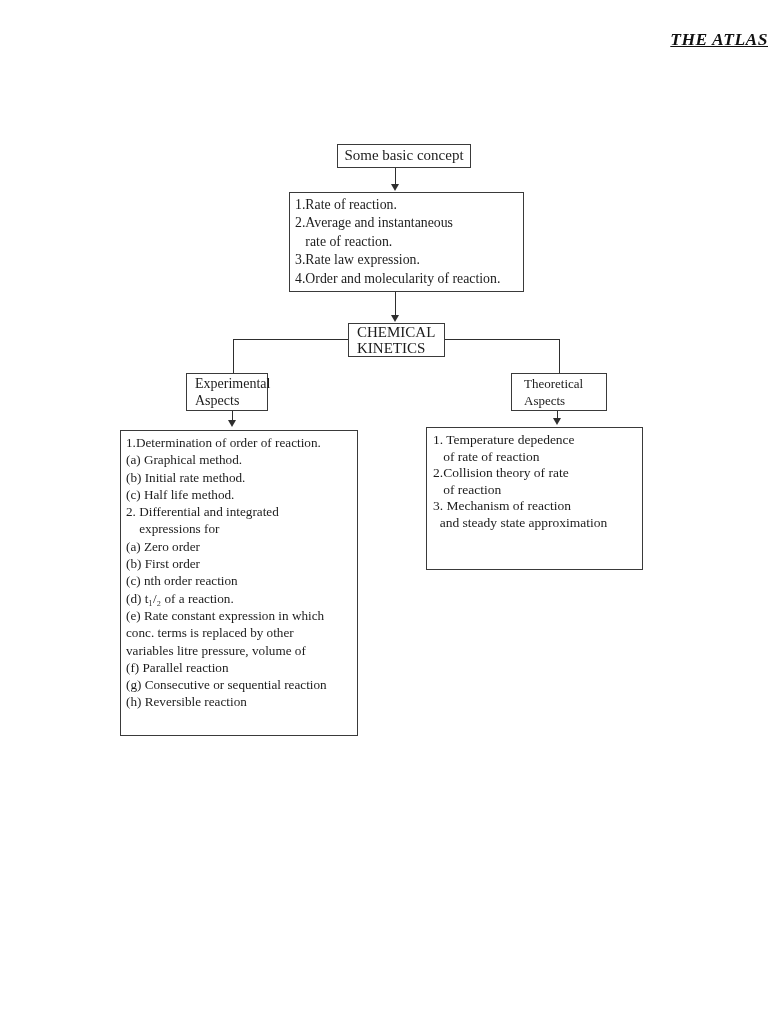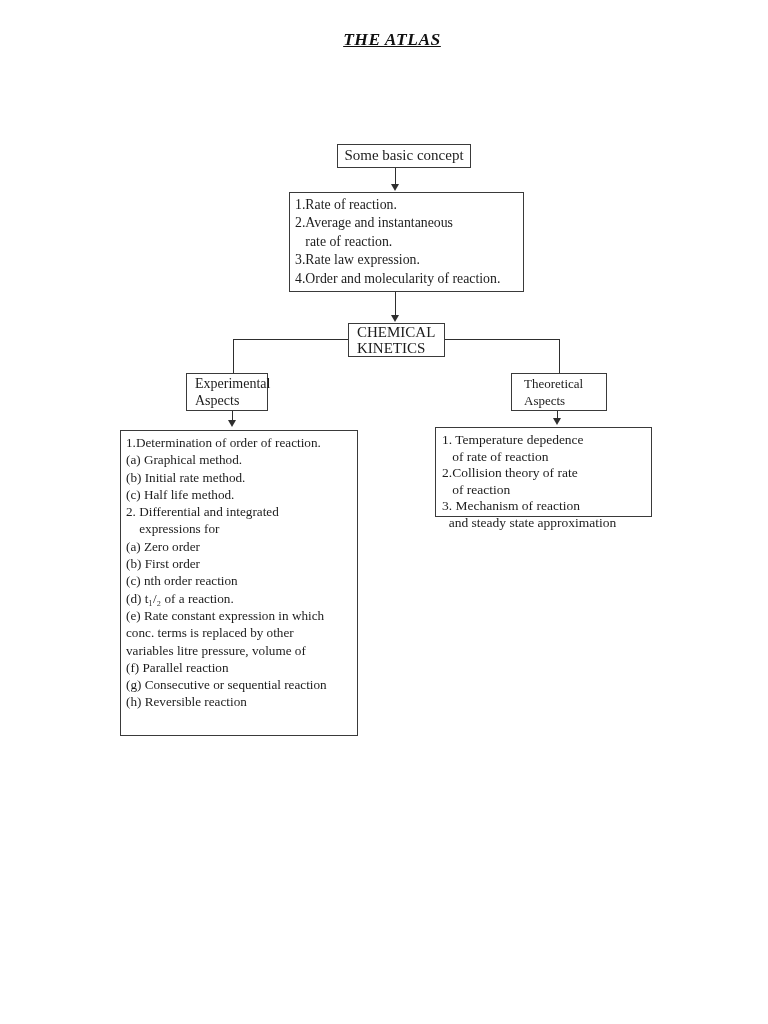--- a/index.html
+++ b/index.html
@@ -16,21 +16,21 @@
     color: #1c1c1c;
     overflow: hidden;
   }
   .title {
     position: absolute;
     top: 29px;
     left: 0;
     width: 768px;
     padding-left: 16px;
     box-sizing: border-box;
-    text-align: center;
+    text-align: right;
     font-size: 17.5px;
     font-weight: bold;
     font-style: italic;
     text-decoration: underline;
     letter-spacing: 0.5px;
     color: #111111;
   }
   .node {
     position: absolute;
     border: 1.4px solid #3a3a3a;
@@ -71,21 +71,21 @@
     line-height: 16.5px;
     padding: 2px 0 6px 12px;
   }
   .exp-details-box {
     left: 120px; top: 430px; width: 238px; height: 306px;
     font-size: 13.2px;
     line-height: 17.3px;
     padding: 3px 0 0 5px;
   }
   .theo-details-box {
-    left: 435px; top: 427px; width: 217px; height: 90px;
+    left: 426px; top: 427px; width: 217px; height: 143px;
     font-size: 13.5px;
     line-height: 16.6px;
     padding: 4px 0 0 6px;
   }
   .vline, .hline {
     position: absolute;
     background: #2e2e2e;
   }
   .vline { width: 1.4px; }
   .hline { height: 1.4px; }

